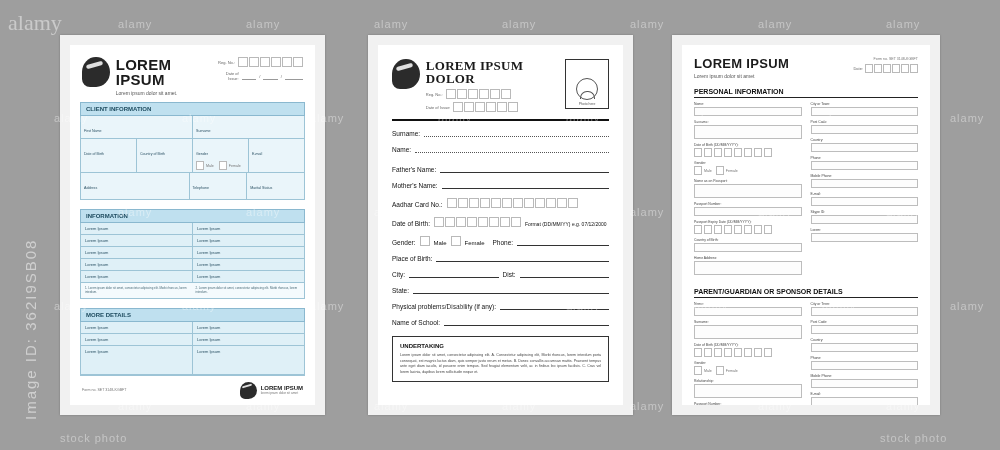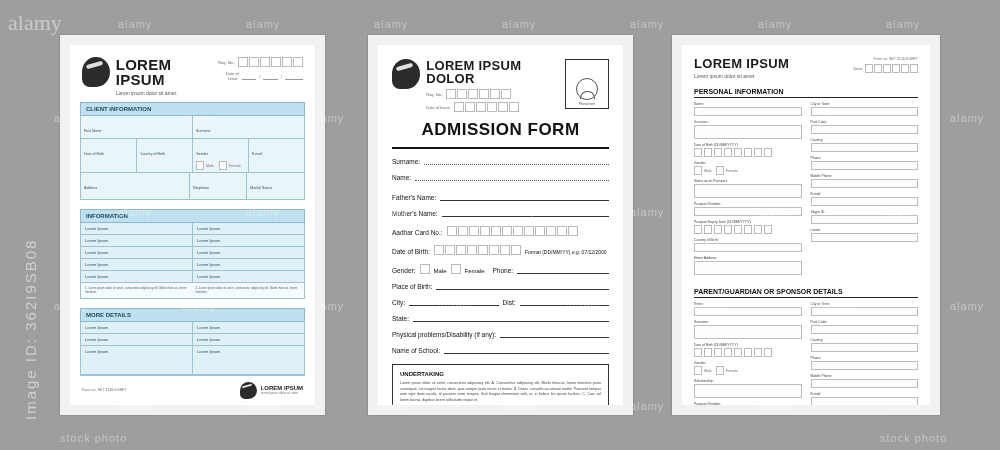--- a/index.html
+++ b/index.html
@@ -261,21 +261,21 @@
     </div>
   </div>
 </div>
 
 <div class="sheet" id="sheet2">
   <div class="page" id="page2">
 
     <div class="hdr2">
       <div class="logo-blob"></div>
       <div style="margin-left:6px;">
-        <div class="brand-title" style="font-size:13px;">LOREM IPSUM DOLOR</div>
+        <div class="brand-title" style="font-size:13px;font-family:Liberation Serif, serif;">LOREM IPSUM DOLOR</div>
         <div class="reg-row" style="justify-content:flex-start;margin-top:4px;">
           <span class="tiny">Reg. No.:</span>
           <span class="boxrow">
             <i class="bx"></i>
               <i class="bx"></i>
               <i class="bx"></i>
               <i class="bx"></i>
               <i class="bx"></i>
               <i class="bx"></i>
           </span>
@@ -293,21 +293,20 @@
         </div>
       </div>
       <div style="margin-left:auto;">
         <div class="photo-box">
           <div class="photo-ava"></div>
           <div class="photo-cap">Photo here</div>
         </div>
       </div>
     </div>
 
-    <div class="admission">ADMISSION FORM</div>
     <div class="rule"></div>
 
     <div class="f2row">
       <span class="lab" style="font-size:6.5px;">Surname:</span>
       <span class="dotline"></span>
     </div>
     <div class="f2row">
       <span class="lab" style="font-size:6.5px;">Name:</span>
       <span class="dotline"></span>
     </div>

